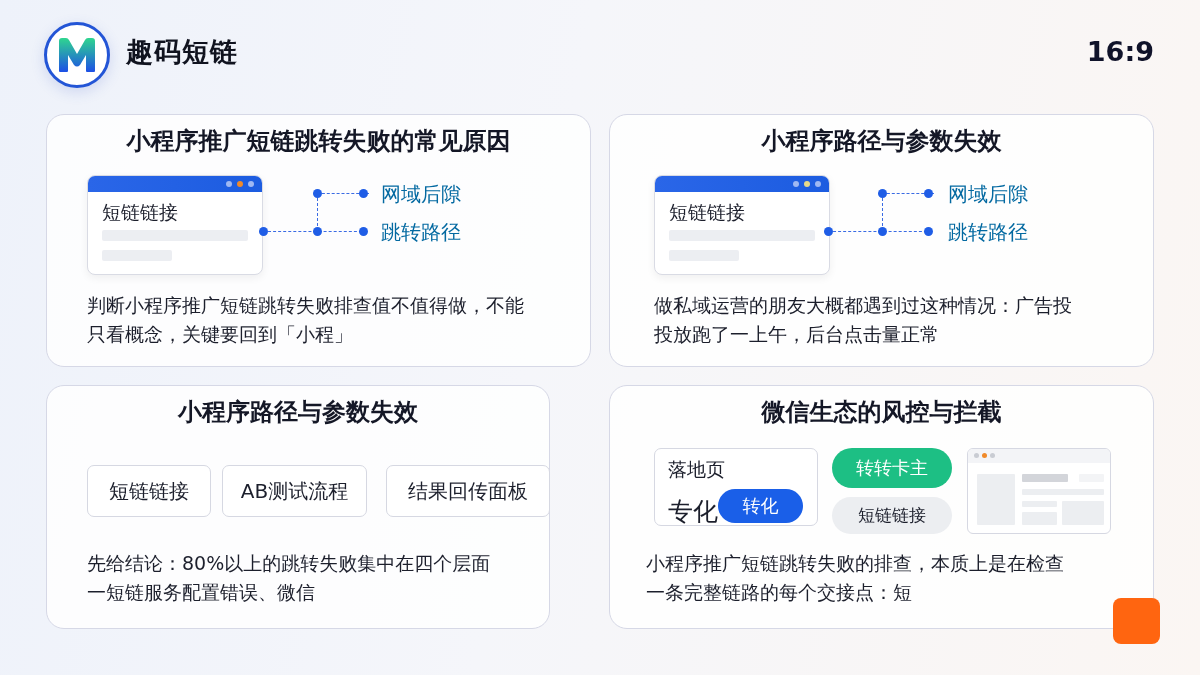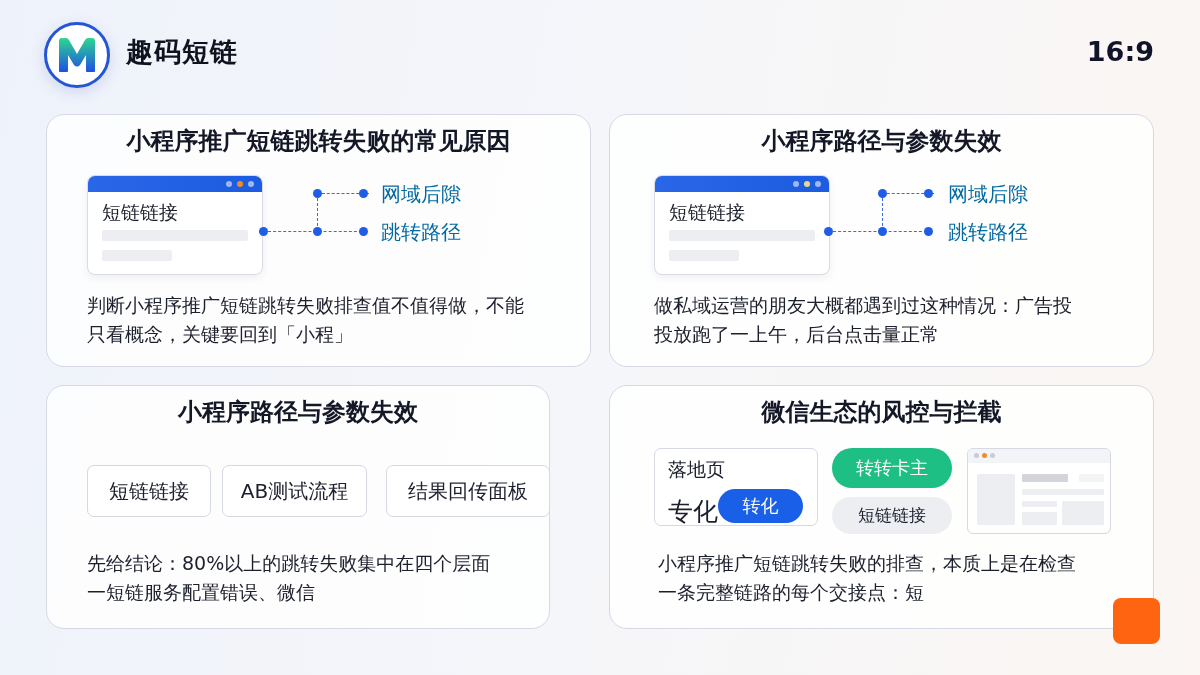--- a/index.html
+++ b/index.html
@@ -188,19 +188,19 @@
       </div>
     </div>
     <div class="bm-block" style="left:9px;top:25px;width:38px;height:51px;"></div>
     <div class="bm-block" style="left:54px;top:25px;width:46px;height:8px;background:#d3d5da;"></div>
     <div class="bm-block" style="left:111px;top:25px;width:25px;height:8px;background:#f3f4f6;"></div>
     <div class="bm-block" style="left:54px;top:40px;width:82px;height:6px;"></div>
     <div class="bm-block" style="left:54px;top:52px;width:35px;height:6px;"></div>
     <div class="bm-block" style="left:94px;top:52px;width:42px;height:24px;"></div>
     <div class="bm-block" style="left:54px;top:63px;width:35px;height:13px;"></div>
   </div>
-  <div class="card-desc" style="left:48px;top:163px;width:480px;">
+  <div class="card-desc" style="left:36px;top:163px;width:480px;">
     <div>小程序推广短链跳转失败的排查，本质上是在检查</div>
     <div>一条完整链路的每个交接点：短</div>
   </div>
 </div>
 
 <div class="orange-sq"></div>
 
 </body></html>

